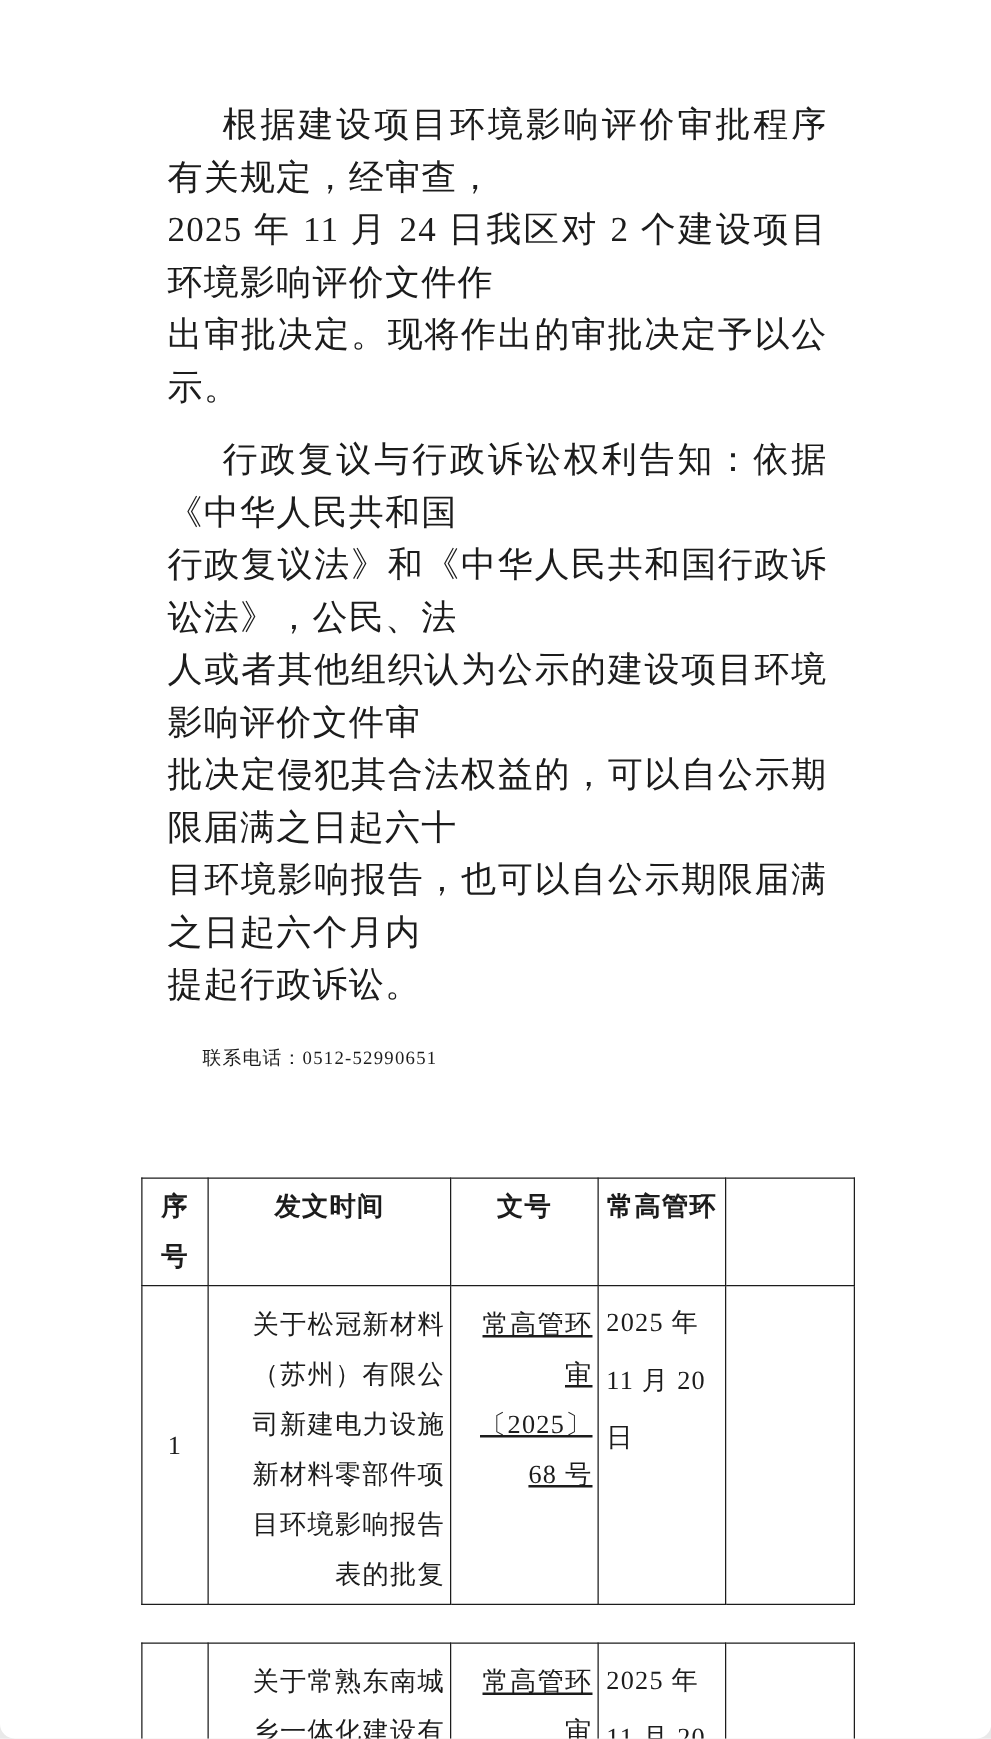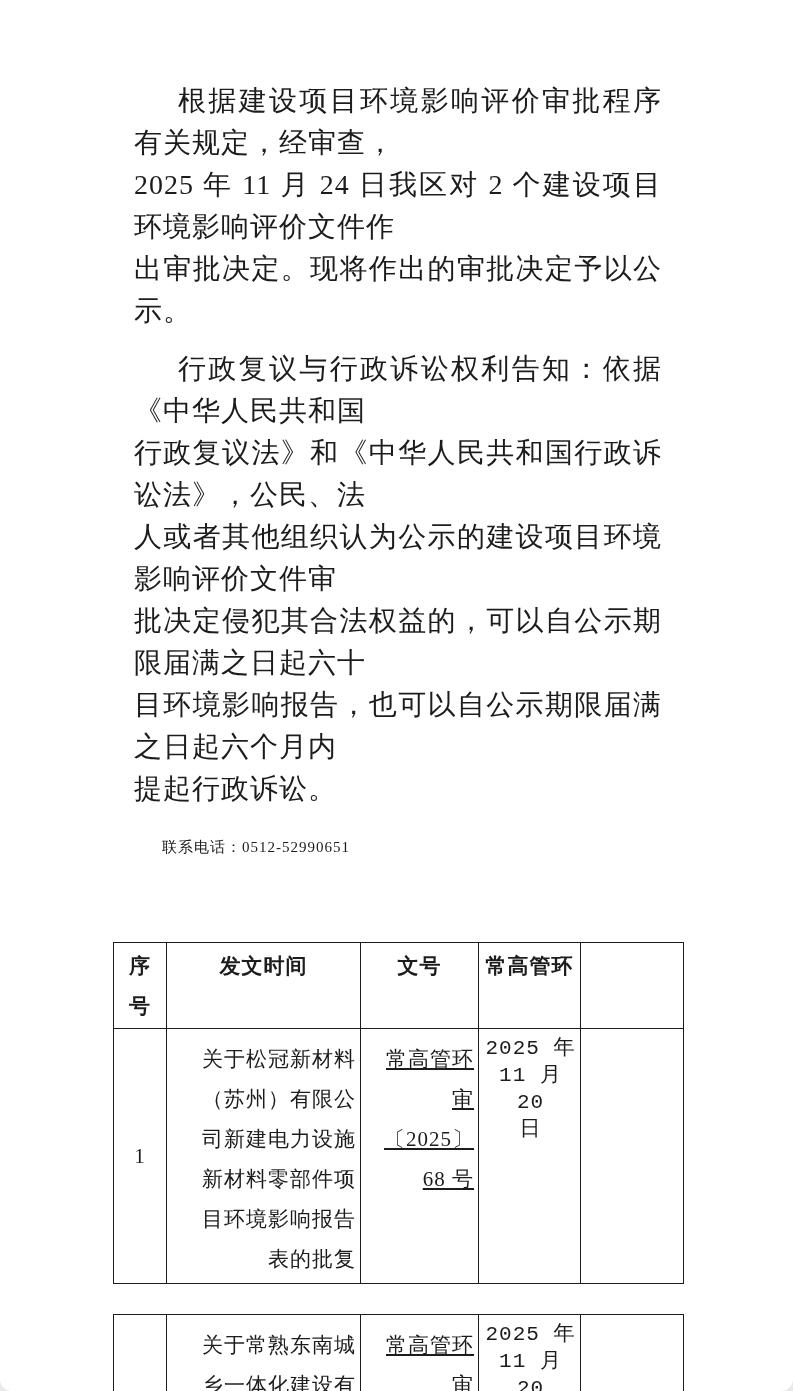--- a/index.html
+++ b/index.html
@@ -68,25 +68,24 @@
   .t1 td { height: 255px; }
   .t2 td { height: 342px; }
   td.cell-index {
     vertical-align: middle;
     text-align: center;
     padding-top: 0;
   }
   td.cell-name { text-align: right; }
   td.cell-docno { text-align: right; text-decoration: underline; }
   td.cell-date {
-    text-align: center;
+    text-align: left;
     padding-left: 6px;
-    line-height: 27px;
+    line-height: 46px;
     padding-top: 6px;
-    font-family: Liberation Mono, monospace;
   }
   col.c-index { width: 53px; }
   col.c-name  { width: 194px; }
   col.c-docno { width: 118px; }
   col.c-date  { width: 102px; }
   col.c-extra { width: 103px; }
 </style>
 </head>
 <body>
 

